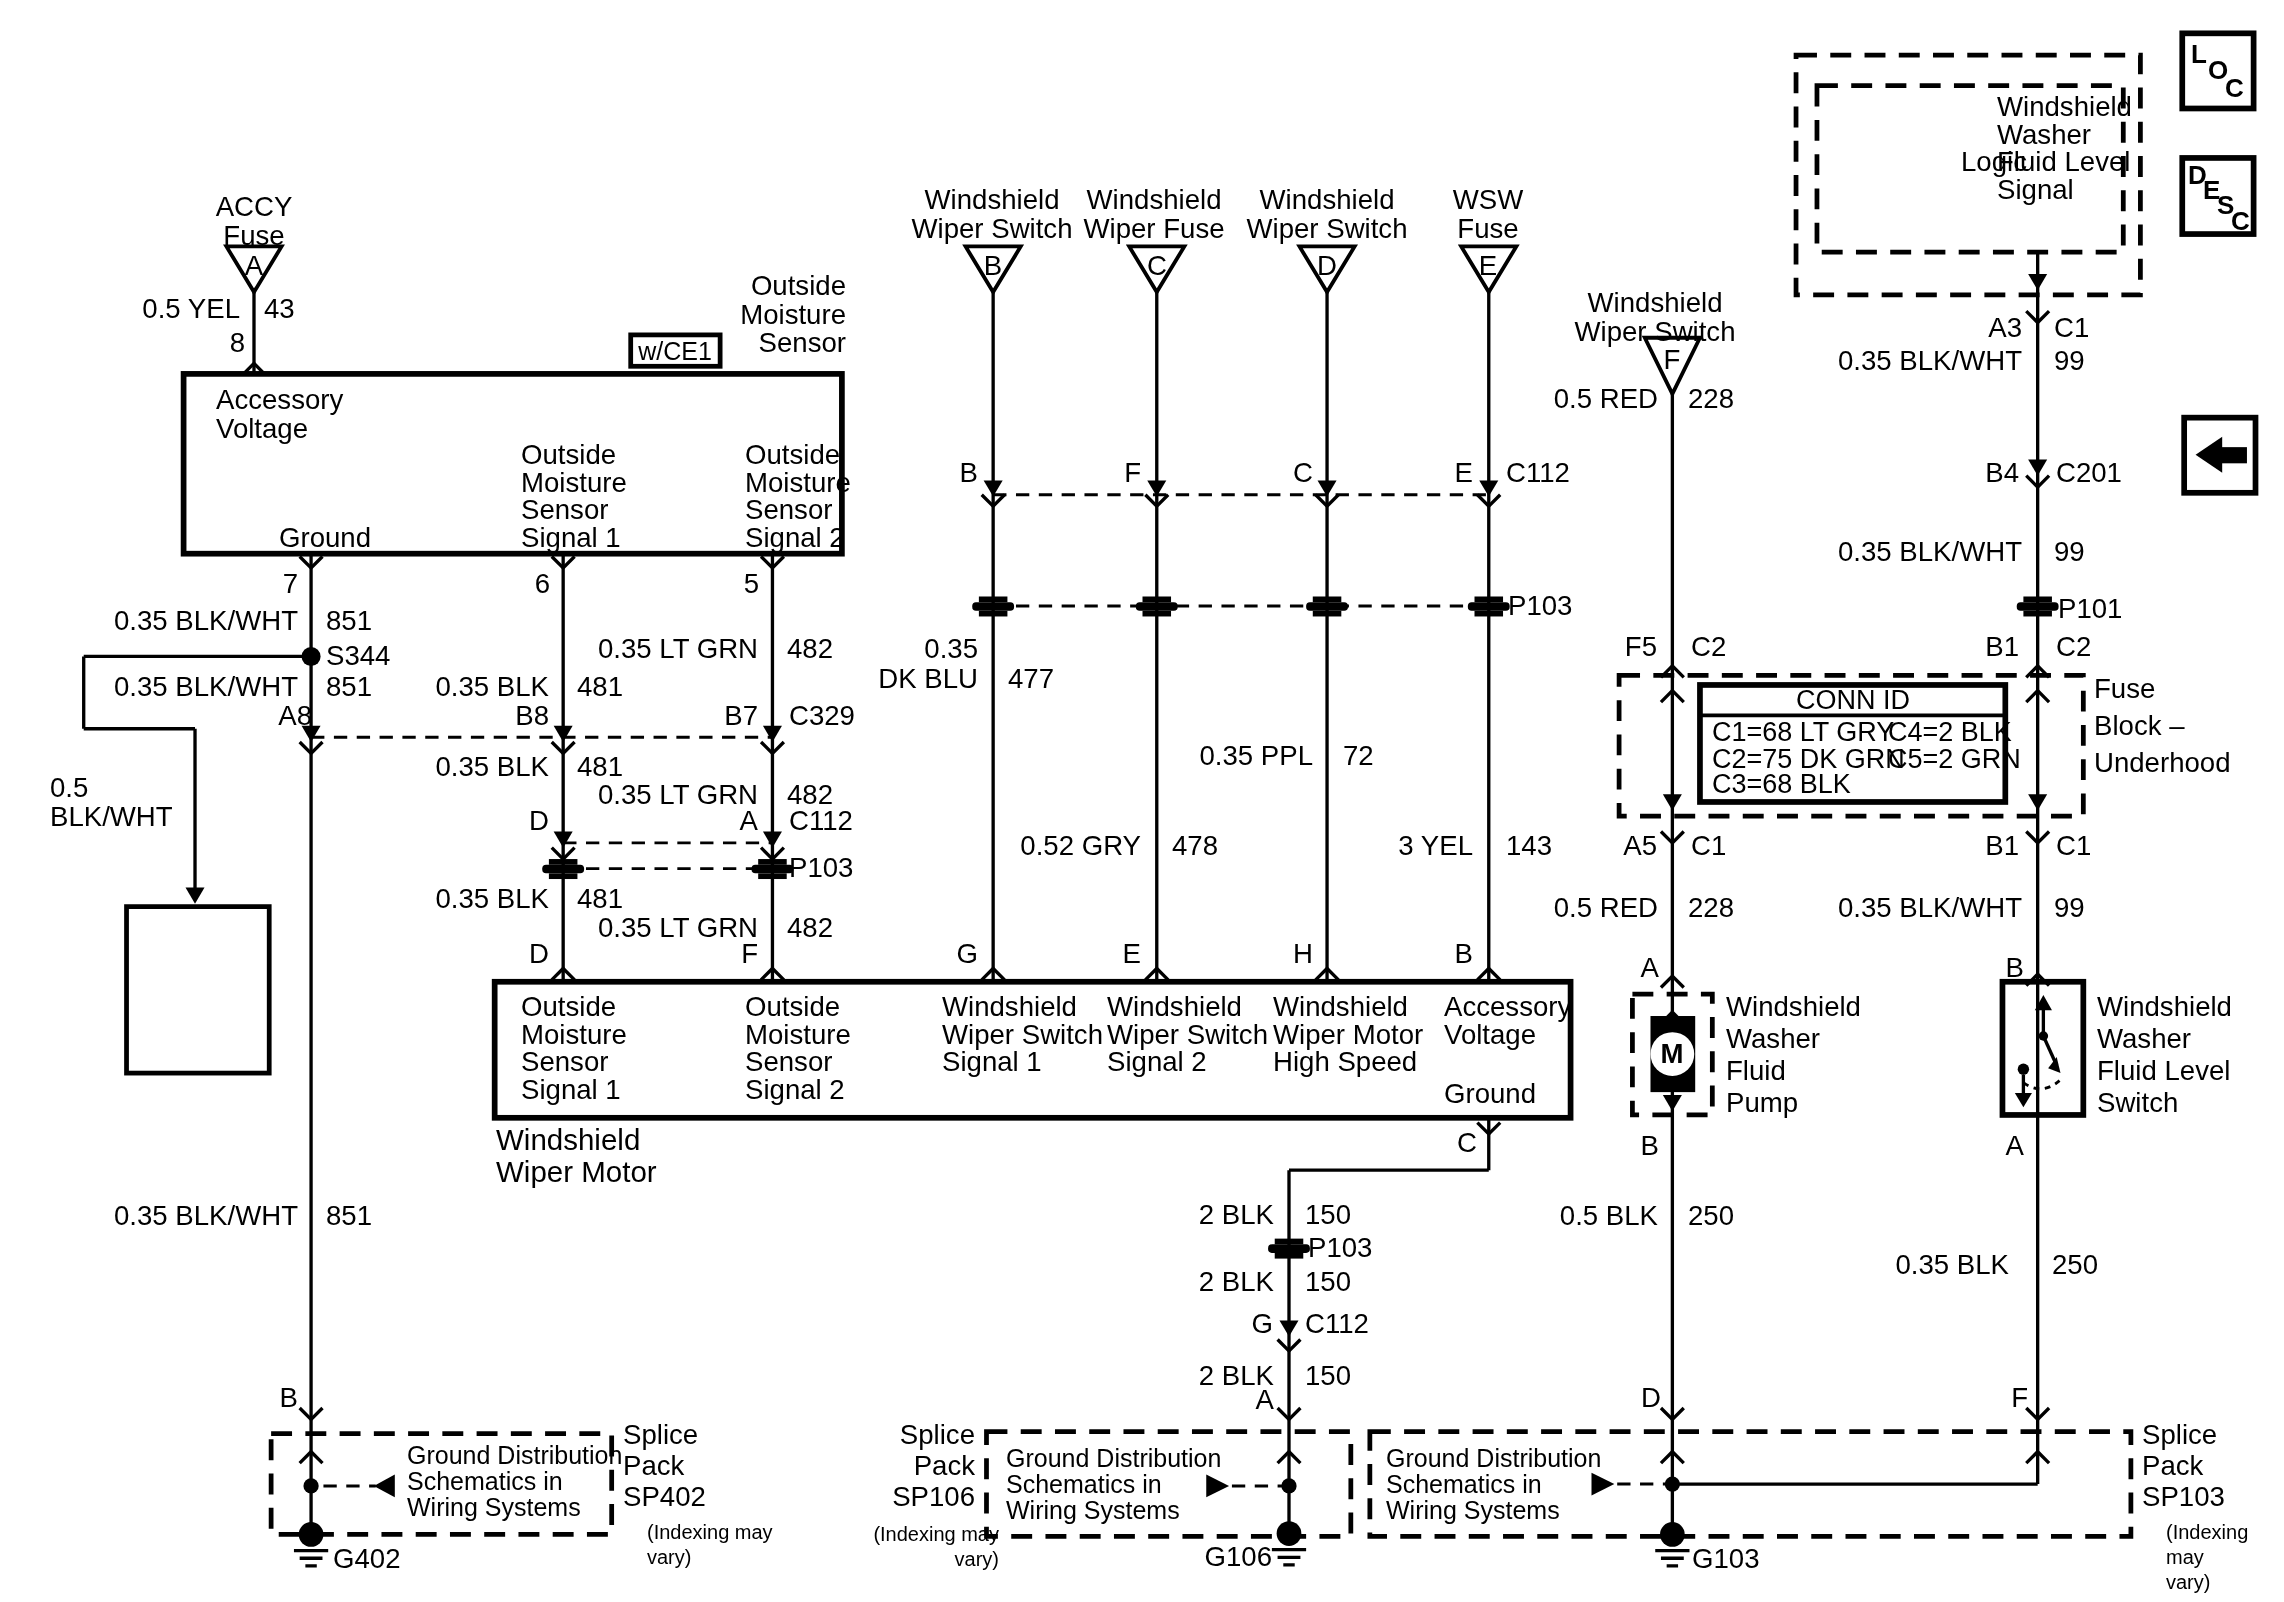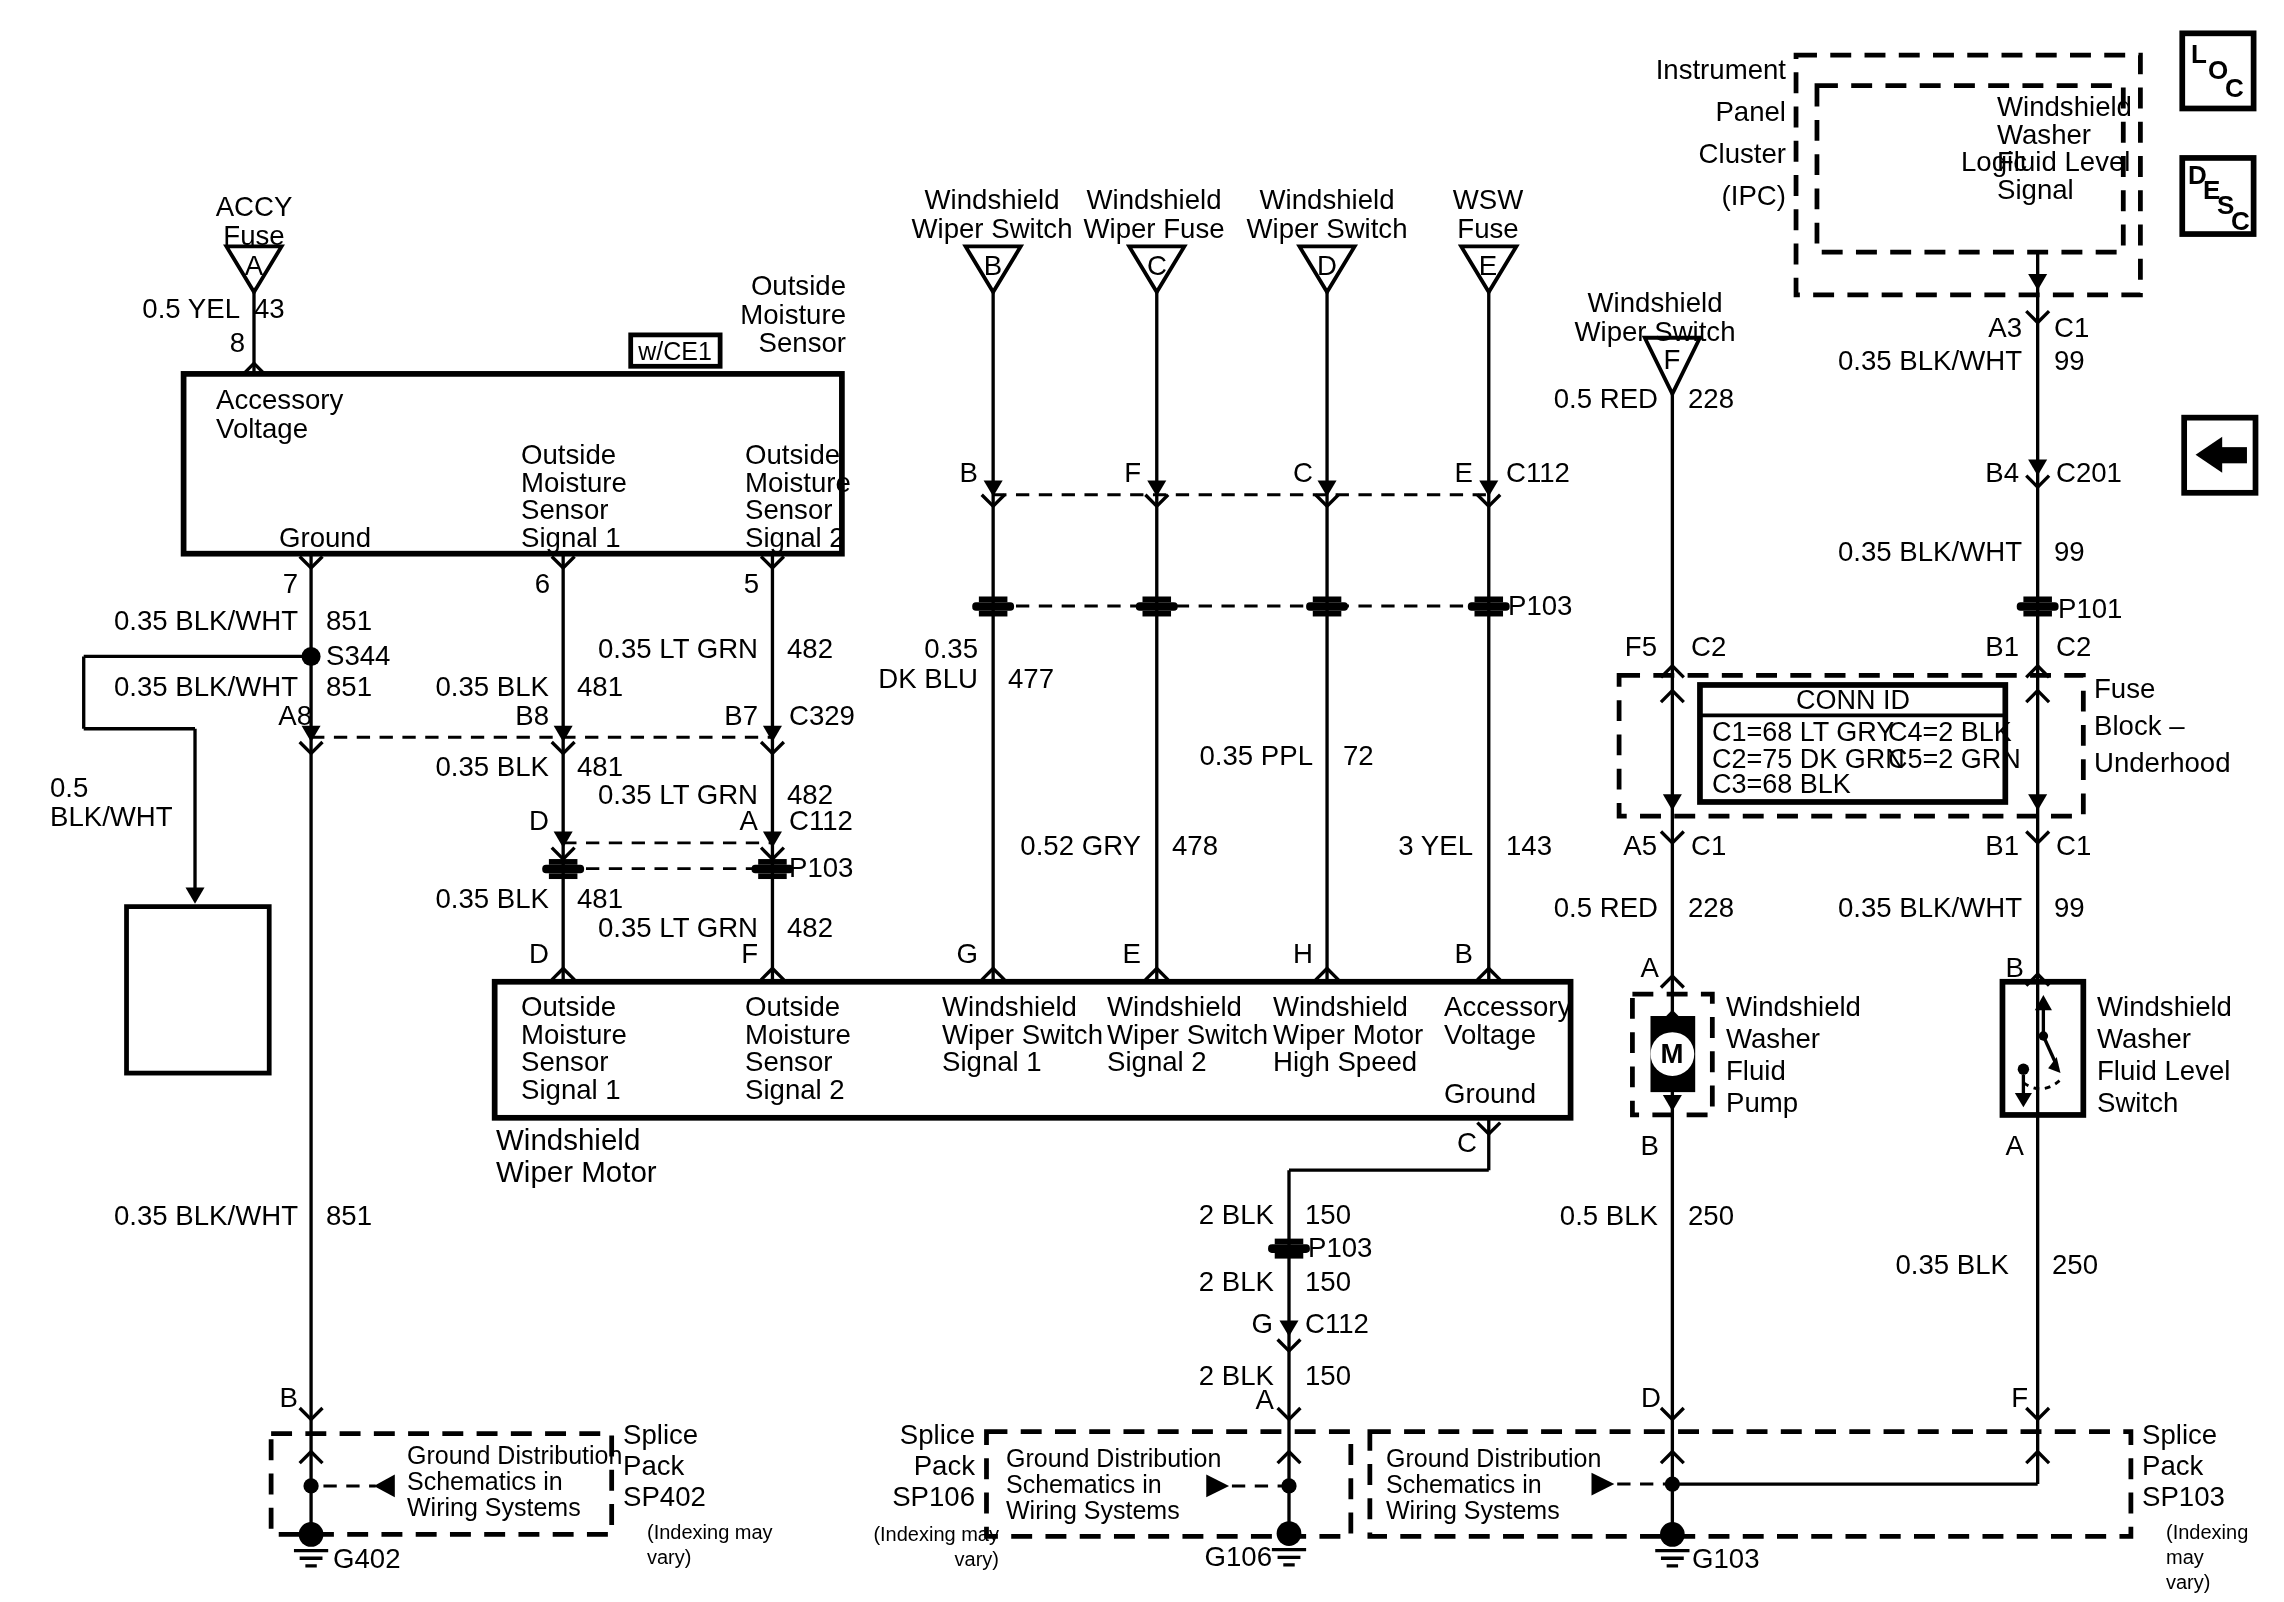--- a/index.html
+++ b/index.html
@@ -244,21 +244,21 @@
   <g fill="#000" stroke="none">
     <path d="M2308,478 L2336,459 L2336,497 Z"></path>
     <rect x="2334" y="470" width="28" height="17"></rect>
   </g>
 </svg>
 
 <span class="lbl mca" style="left:254px;top:193px">ACCY
 Fuse</span>
 <span class="lbl ca" style="left:254px;top:266px">A</span>
 <span class="lbl ra" style="left:240px;top:309px">0.5 YEL</span>
-<span class="lbl sl" style="left:254px;top:309px">43</span>
+<span class="lbl sl" style="left:264px;top:309px">43</span>
 <span class="lbl ra" style="left:245px;top:343px">8</span>
 
 <span class="lbl mra" style="left:846px;top:272px">Outside
 Moisture
 Sensor</span>
 <span class="lbl ca f26" style="left:675px;top:351px">w/CE1</span>
 <span class="lbl" style="left:216px;top:386px">Accessory
 Voltage</span>
 <span class="lbl lh29" style="left:521px;top:441px">Outside
 Moisture
@@ -393,24 +393,20 @@
 <span class="lbl lh34" style="left:1726px;top:991px">Windshield
 Washer
 Fluid
 Pump</span>
 <span class="lbl ca b" style="left:1672px;top:1054px">M</span>
 <span class="lbl ra" style="left:1659px;top:1146px">B</span>
 <span class="lbl ra" style="left:1658px;top:1216px">0.5 BLK</span>
 <span class="lbl sl" style="left:1688px;top:1216px">250</span>
 <span class="lbl ra" style="left:1661px;top:1398px">D</span>
 
-<span class="lbl mra lh44" style="left:1786px;top:49px">Instrument
-Panel
-Cluster
-(IPC)</span>
 <span class="lbl ca" style="left:1994px;top:162px">Logic</span>
 <span class="lbl lh29" style="left:1997px;top:93px">Windshield
 Washer
 Fluid Level
 Signal</span>
 <span class="lbl ra" style="left:2022px;top:328px">A3</span>
 <span class="lbl sl" style="left:2054px;top:328px">C1</span>
 
 <span class="lbl ra" style="left:2022px;top:361px">0.35 BLK/WHT</span>
 <span class="lbl sl" style="left:2054px;top:361px">99</span>

